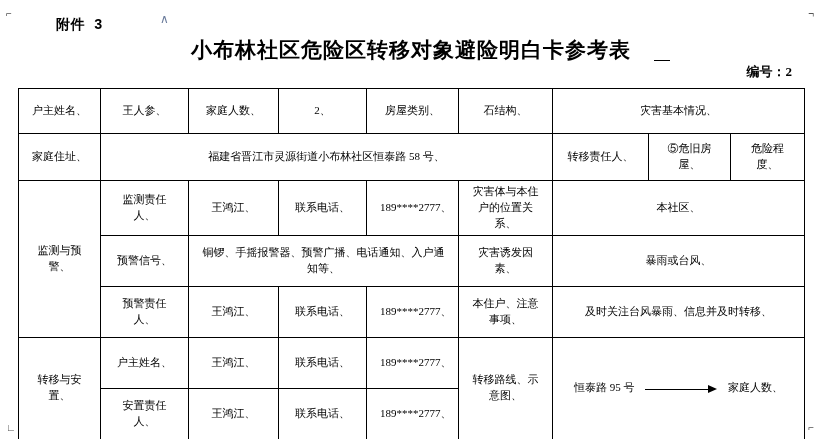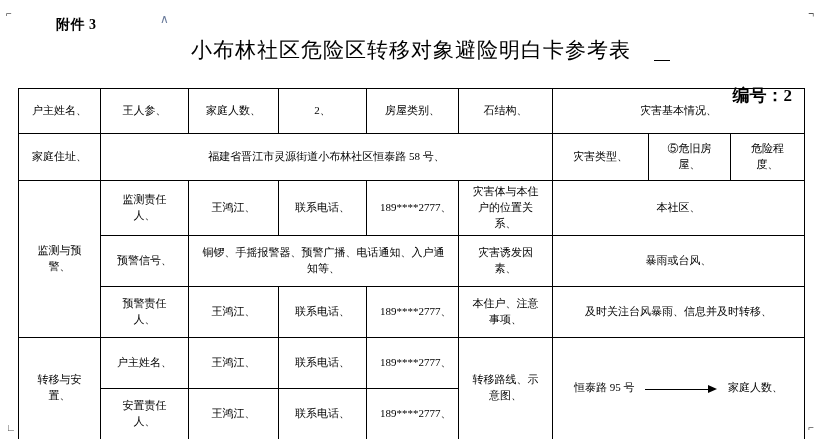--- a/index.html
+++ b/index.html
@@ -18,41 +18,41 @@
   .page {
     position: relative;
     width: 822px;
     height: 439px;
   }
   .attach-label {
     position: absolute;
     left: 16px;
     top: 16px;
     font-size: 14px;
-    font-family: Liberation Serif, serif;
+    font-family: Liberation Mono, monospace;
     font-weight: bold;
     letter-spacing: 0.5px;
     padding-left: 40px;
   }
   .doc-title {
     position: absolute;
     left: 0;
     top: 36px;
     width: 822px;
     text-align: center;
     font-size: 21px;
-    font-weight: normal;
+    font-weight: bold;
     font-family: "Liberation Serif", serif;
     letter-spacing: 1px;
   }
   .doc-number {
     position: absolute;
     right: 30px;
-    top: 84px;
-    font-size: 17px;
+    top: 63px;
+    font-size: 13px;
     font-weight: bold;
   }
   table.main {
     position: absolute;
     left: 18px;
     top: 88px;
     width: 786px;
     border-collapse: collapse;
     table-layout: fixed;
   }
@@ -158,21 +158,21 @@
       <td class="tall">2、</td>
       <td class="tall">房屋类别、</td>
       <td class="tall">石结构、</td>
       <td class="tall" colspan="3">灾害基本情况、</td>
     </tr>
 
     <tr>
       <td class="row2">家庭住址、</td>
       <td class="row2" colspan="5">福建省晋江市灵源街道小布林社区恒泰路 58 号、</td>
       <td class="row2">
-        <span>灾害类型、</span>
+        <span>转移责任人、</span>
       </td>
       <td class="row2">⑤危旧房屋、</td>
       <td class="row2">
         <span>危险程度、</span>
       </td>
     </tr>
 
     <tr>
       <td class="r3" rowspan="3">监测与预警、</td>
       <td class="r3">监测责任人、</td>

